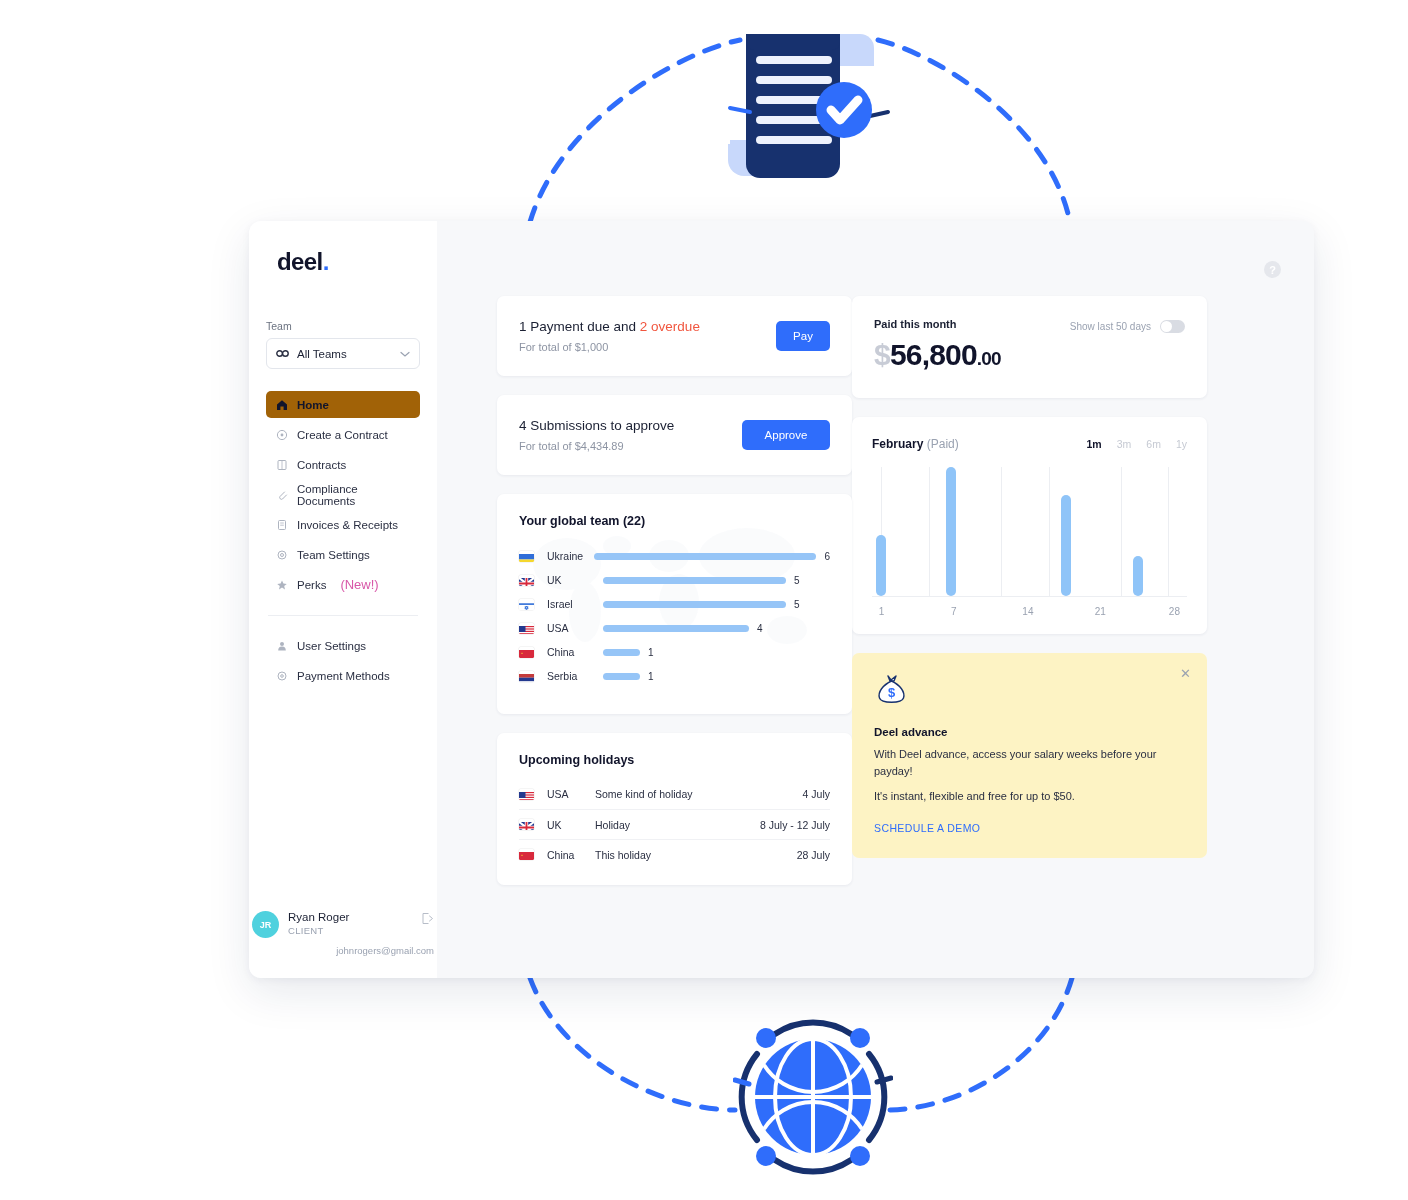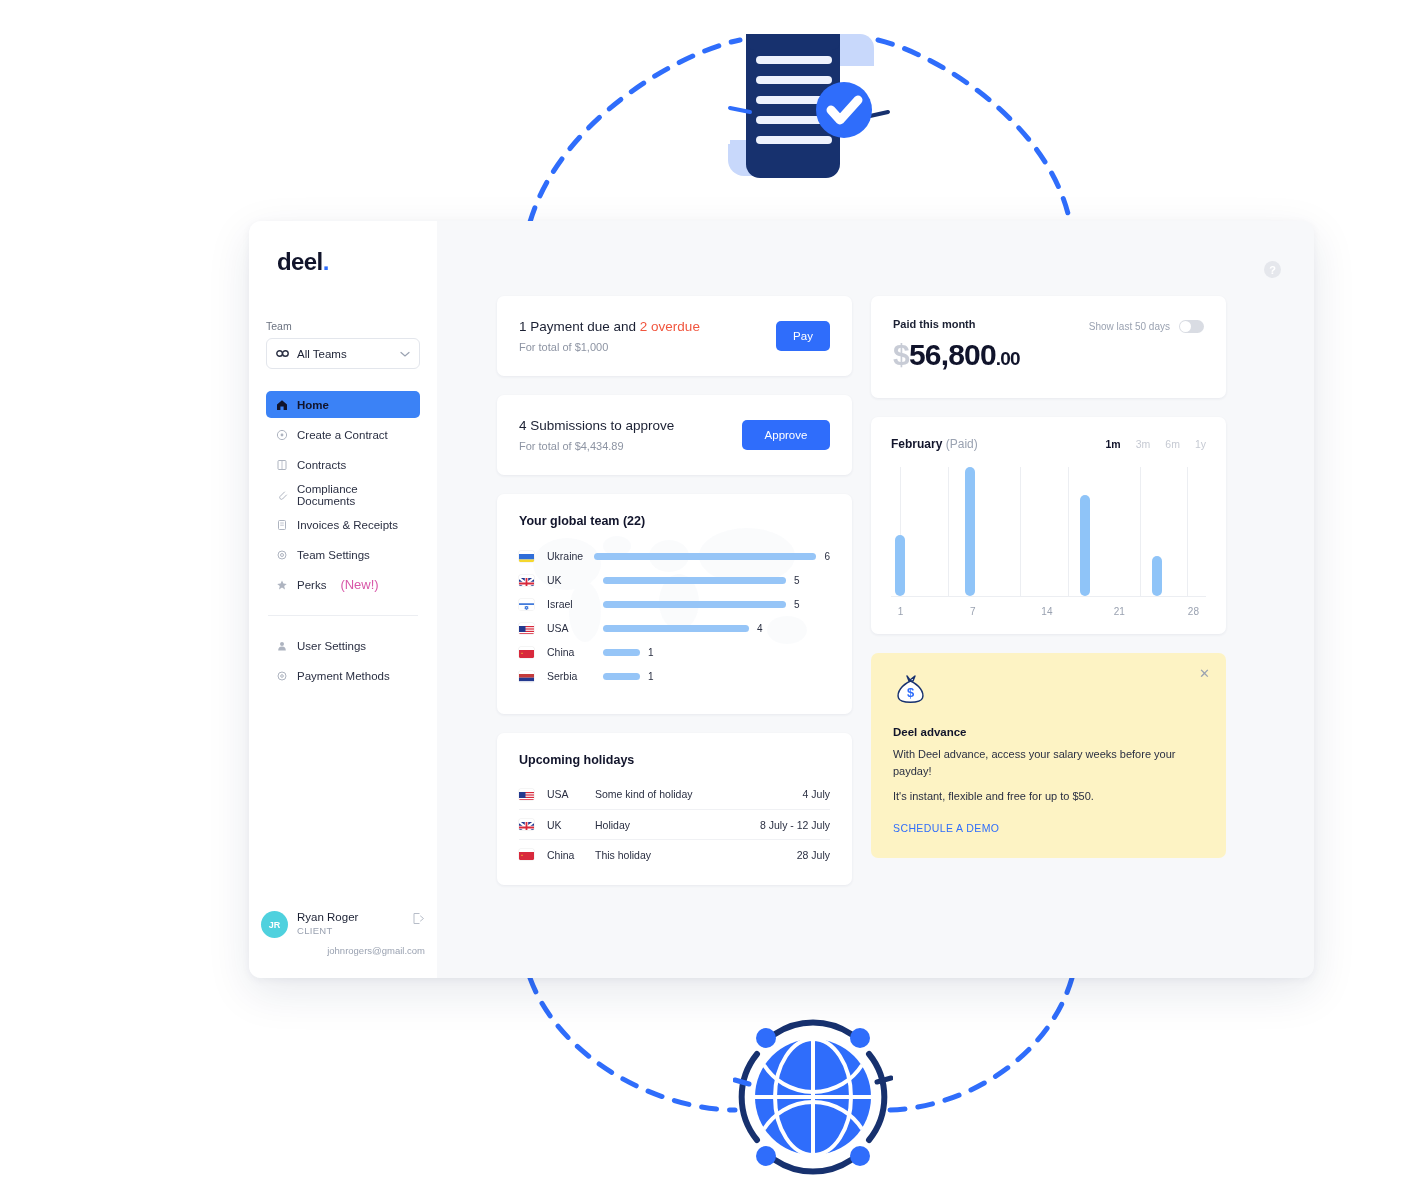--- a/index.html
+++ b/index.html
@@ -45,49 +45,49 @@
   }
   .team-select .chev { margin-left: auto; color: #9aa2b1; }
 
   .nav { margin-top: 22px; display: flex; flex-direction: column; }
   .nav-item {
     height: 27px; margin: 0 17px; border-radius: 5px;
     display: flex; align-items: center; gap: 9px;
     padding: 0 9px; font-size: 11.5px; color: #2a2f42;
     margin-bottom: 3px;
   }
-  .nav-item.active { background: #3b82f6; font-weight: 600; color: #11142b; }
+  .nav-item.active { background: #a16207; font-weight: 600; color: #11142b; }
   .nav-item .ico { width: 13px; height: 13px; display: inline-flex; align-items: center; justify-content: center; color: #aeb4c0; flex: 0 0 13px; }
   .nav-item.active .ico { color: #11142b; }
   .badge-new { font-size: 13px; color: #d857a8; margin-left: 5px; }
 
   .nav-sep { height: 1px; background: #eceef2; margin: 14px 19px 16px; }
 
-  .user-box { position: absolute; left: 0; right: 0; bottom: 22px; padding: 0 12px; }
+  .user-box { position: absolute; left: 0; right: 0; bottom: 22px; padding: 0 3px; }
   .user-row { display: flex; align-items: flex-start; gap: 9px; }
   .avatar {
     width: 27px; height: 27px; border-radius: 50%; background: #4fd1de;
     color: #fff; font-size: 9px; font-weight: 700;
     display: flex; align-items: center; justify-content: center; flex: 0 0 27px;
   }
   .user-name { font-size: 11.5px; color: #1b2033; font-weight: 500; }
   .user-role { font-size: 9.5px; color: #9aa2b1; margin-top: 2px; letter-spacing: .3px; }
   .user-mail { font-size: 9.5px; color: #9aa2b1; margin-top: 7px; text-align: right; }
   .logout { margin-left: auto; color: #b7bdc8; }
 
   
   .main { flex: 1; position: relative; padding: 46px 34px 0 60px; }
   .greeting { font-size: 24px; font-weight: 500; color: #11142b; letter-spacing: -.3px; }
   .help-icon {
     position: absolute; right: 33px; top: 40px; width: 17px; height: 17px;
     border-radius: 50%; background: #e5e7ec; color: #fff;
     font-size: 11px; font-weight: 700; display: flex; align-items: center; justify-content: center;
   }
 
-  .columns { display: flex; gap: 19px; margin-top: 29px; }
+  .columns { display: flex; margin-top: 29px; }
   .col { display: flex; flex-direction: column; gap: 19px; width: 355px; }
 
   .card {
     background: #fff; border-radius: 7px;
     box-shadow: 0 1px 3px rgba(24,40,80,.07);
   }
 
   
   .action-card { padding: 23px 22px; display: flex; align-items: center; }
   .action-title { font-size: 13.5px; color: #1b2033; }

